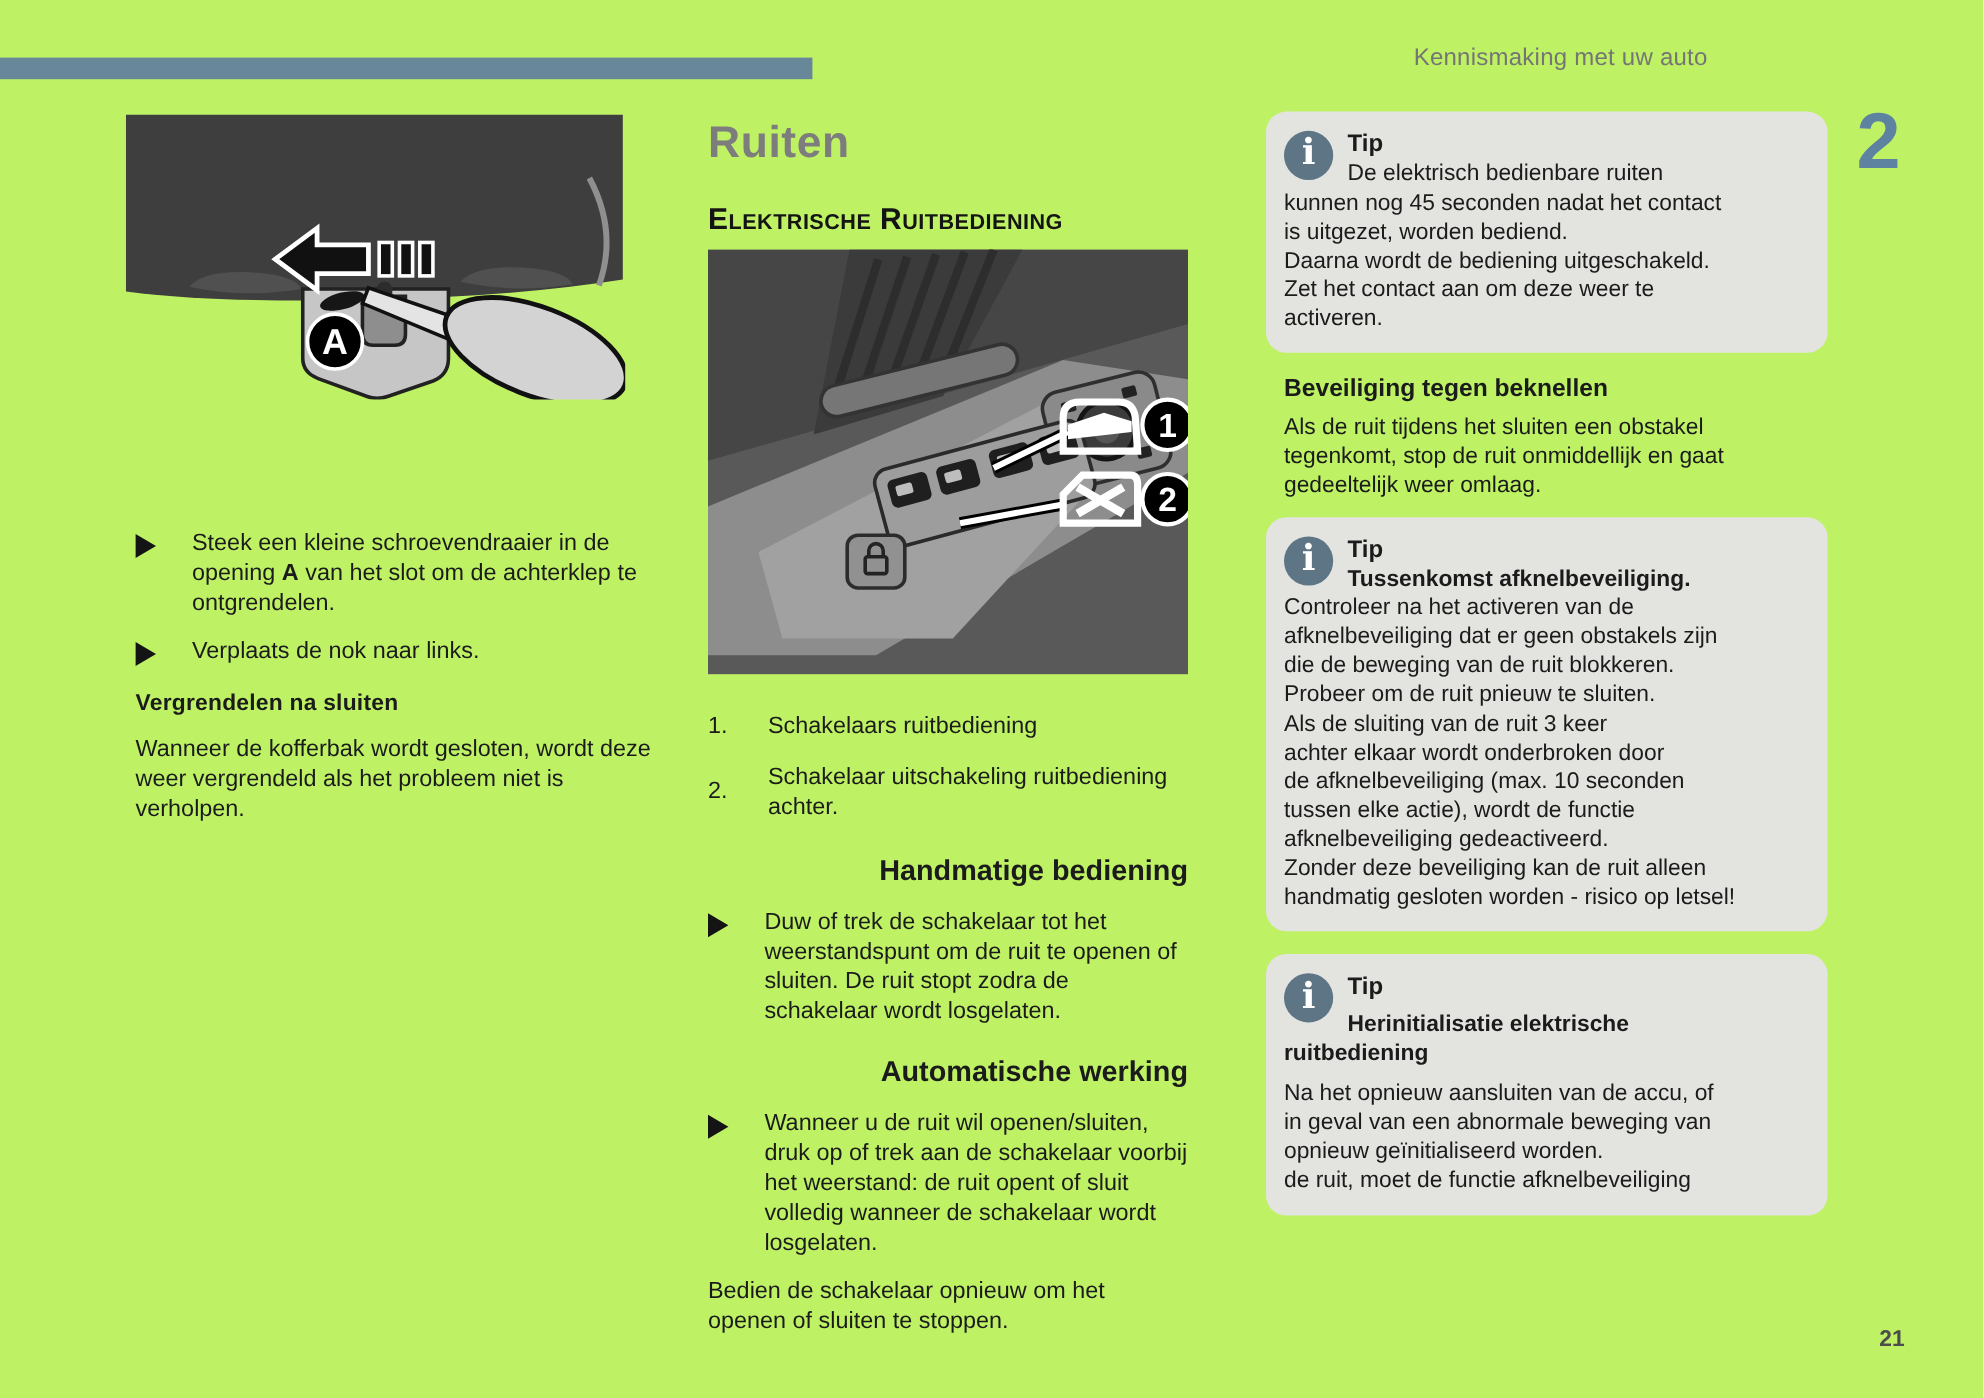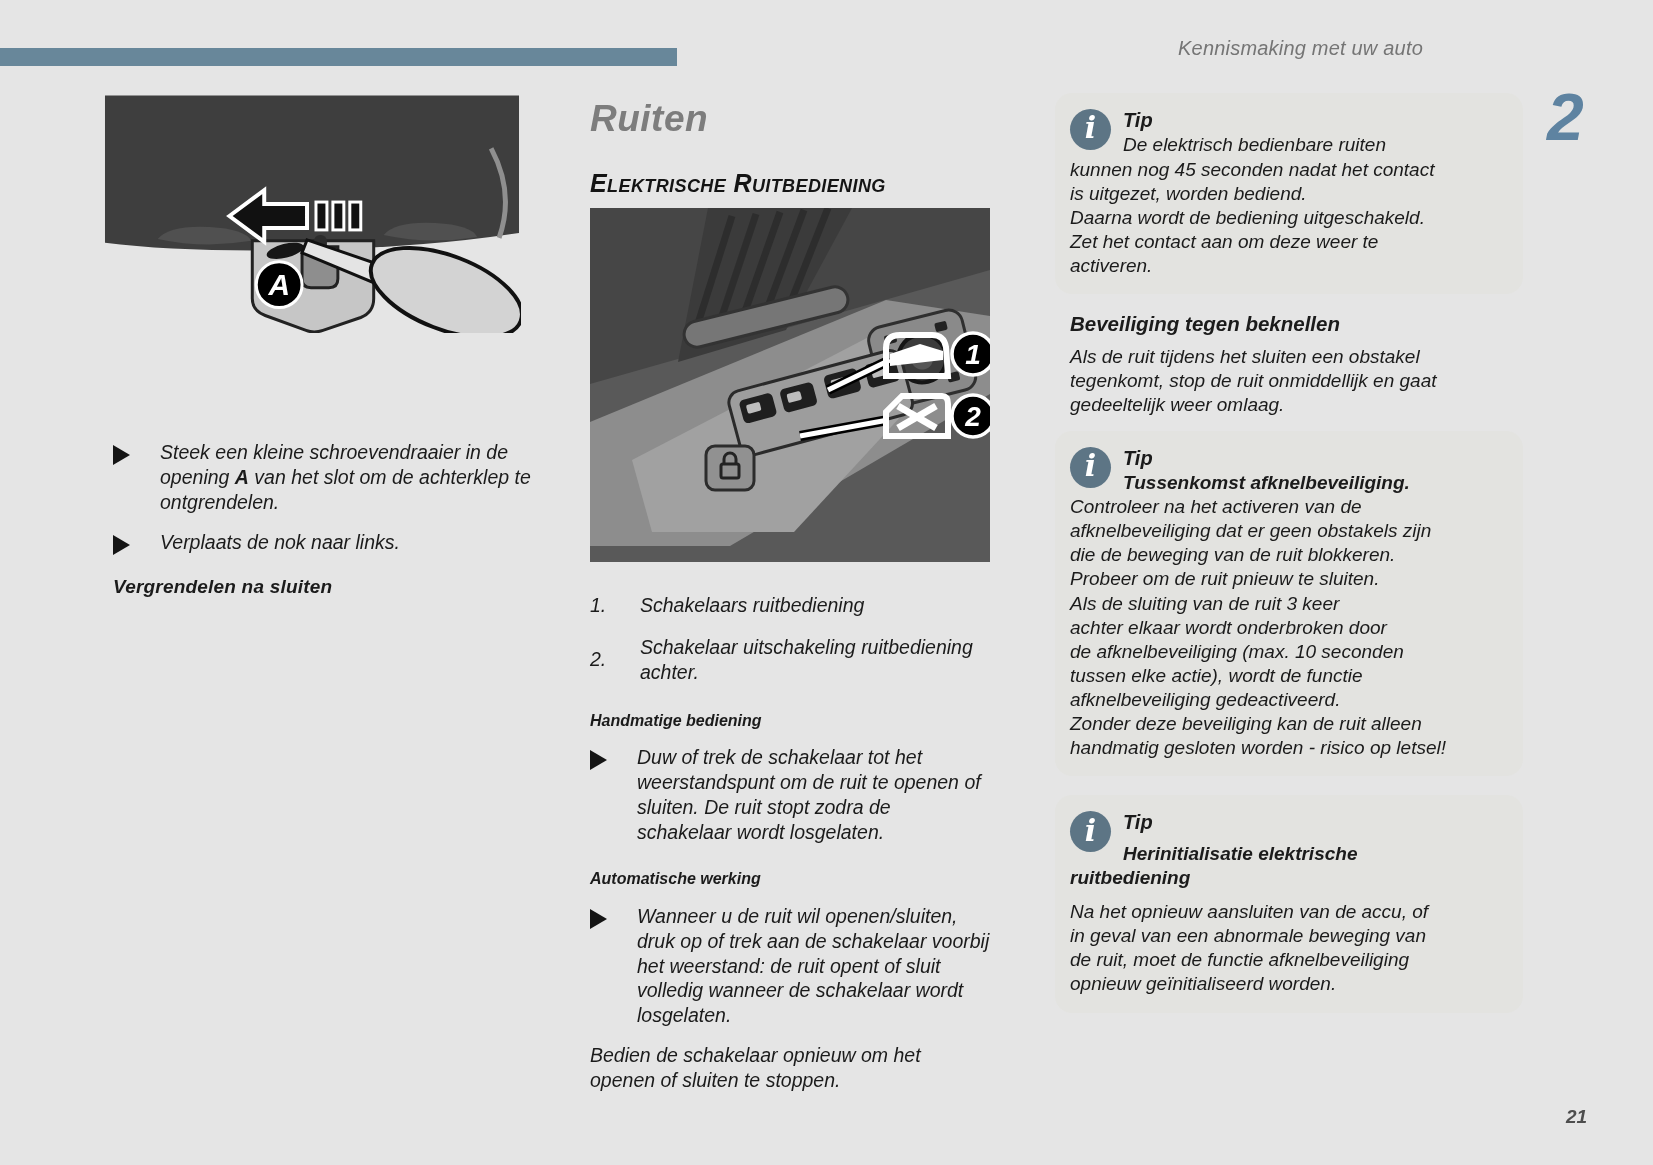--- a/index.html
+++ b/index.html
@@ -1,20 +1,19 @@
 <!DOCTYPE html>
 <html><head>
 <meta charset="utf-8">
 <style>
   html,body { margin:0; padding:0; background:#ffffff; }
   .page {
     position:relative; width:1653px; height:1165px; overflow:hidden;
-    background:#e5e5e5; color:#1b1b1b;
+    background:#bef264; color:#1b1b1b;
     font-family:"Liberation Sans","DejaVu Sans",sans-serif;
-    font-style:italic;
   }
   
   .topbar { position:absolute; left:0; top:48px; width:677px; height:18px; background:#68879a; }
   .header-title { position:absolute; top:37px; right:230px; font-size:20px; color:#757575; letter-spacing:0.2px; }
   .chapter-num { position:absolute; left:1547px; top:84px; font-size:66px; font-weight:800; color:#5e83a1; line-height:1; letter-spacing:-1px; }
   .page-num { position:absolute; left:1566px; top:1106px; font-size:19px; font-weight:800; color:#4d4d4d; }
 
   
   .fig-trunk { position:absolute; left:103px; top:93px; width:418px; height:240px; }
   .fig-door  { position:absolute; left:590px; top:208px; width:400px; height:354px; }
@@ -29,21 +28,21 @@
   .para { margin:0 0 14px; }
   .b { font-weight:800; }
 
   
   .mid-col { position:absolute; left:590px; top:95px; width:400px; font-size:19.5px; line-height:1.28; }
   .mid-title { font-size:37px; color:#7d7d7d; font-weight:600; letter-spacing:0.5px; }
   .mid-section { margin-top:25px; font-size:25px; font-weight:800; font-variant:small-caps; letter-spacing:0.4px; color:#141414; }
   .mid-below { position:absolute; left:590px; top:593px; width:400px; font-size:19.5px; line-height:1.28; }
   .num-list { display:grid; grid-template-columns:50px 1fr; row-gap:17px; align-items:center; margin-bottom:26px; }
   .num { align-self:center; }
-  .sub-h { font-size:16px; font-weight:800; margin:24px 0 14px; }
+  .sub-h { font-size:24px; font-weight:800; margin:24px 0 14px;text-align:right; }
 
   
   .right-col { position:absolute; left:1055px; top:93px; width:468px; font-size:19px; line-height:1.27; }
   .tip { position:relative; background:#e3e3e0; border-radius:17px; padding:15px 16px 16px 15px; }
   .info-icon { position:absolute; left:15px; top:16px; width:41px; height:41px; border-radius:50%;
                background:#5d7585; color:#ffffff; display:flex; align-items:center; justify-content:center;
                font-family:"DejaVu Serif","Liberation Serif",serif; font-weight:bold; font-size:30px; padding-bottom:2px; box-sizing:border-box; }
   .tip-indent { margin-left:53px; }
   .tip-label { font-weight:800; font-size:20px; }
   .tip-sub { font-weight:800; }
@@ -88,20 +87,21 @@
   <div class="left-col">
     <div class="bullet">
       <span class="tri"></span>
       <div class="bullet-text"><span>Steek een kleine schroevendraaier in de opening </span><span class="b">A</span><span> van het slot om de achterklep te ontgrendelen.</span></div>
     </div>
     <div class="bullet">
       <span class="tri"></span>
       <div class="bullet-text">Verplaats de nok naar links.</div>
     </div>
     <div class="h3">Vergrendelen na sluiten</div>
+    <div class="para">Wanneer de kofferbak wordt gesloten, wordt deze weer vergrendeld als het probleem niet is verholpen.</div>
   </div>
 
   <div class="mid-col">
     <div class="mid-title">Ruiten</div>
     <div class="mid-section">Elektrische Ruitbediening</div>
   </div>
 
   <svg class="fig-door" viewBox="0 0 400 354">
     <rect width="400" height="354" fill="#595959"></rect>
     <polygon points="0,0 400,0 400,62 0,176" fill="#464646"></polygon>
@@ -235,19 +235,19 @@
     <div class="tip mt20">
       <div class="info-icon">i</div>
       <div class="tip-indent tip-label">Tip</div>
       <div class="gap6"></div>
       <div class="tip-indent tip-sub">Herinitialisatie elektrische</div>
       <div class="tip-sub">ruitbediening</div>
       <div class="gap10"></div>
       <div>
           <div>Na het opnieuw aansluiten van de accu, of</div>
           <div>in geval van een abnormale beweging van</div>
+          <div>opnieuw geïnitialiseerd worden.</div>
           <div>de ruit, moet de functie afknelbeveiliging</div>
-          <div>opnieuw geïnitialiseerd worden.</div>
         </div>
     </div>
 
   </div>
 </div>
 
 </body></html>

